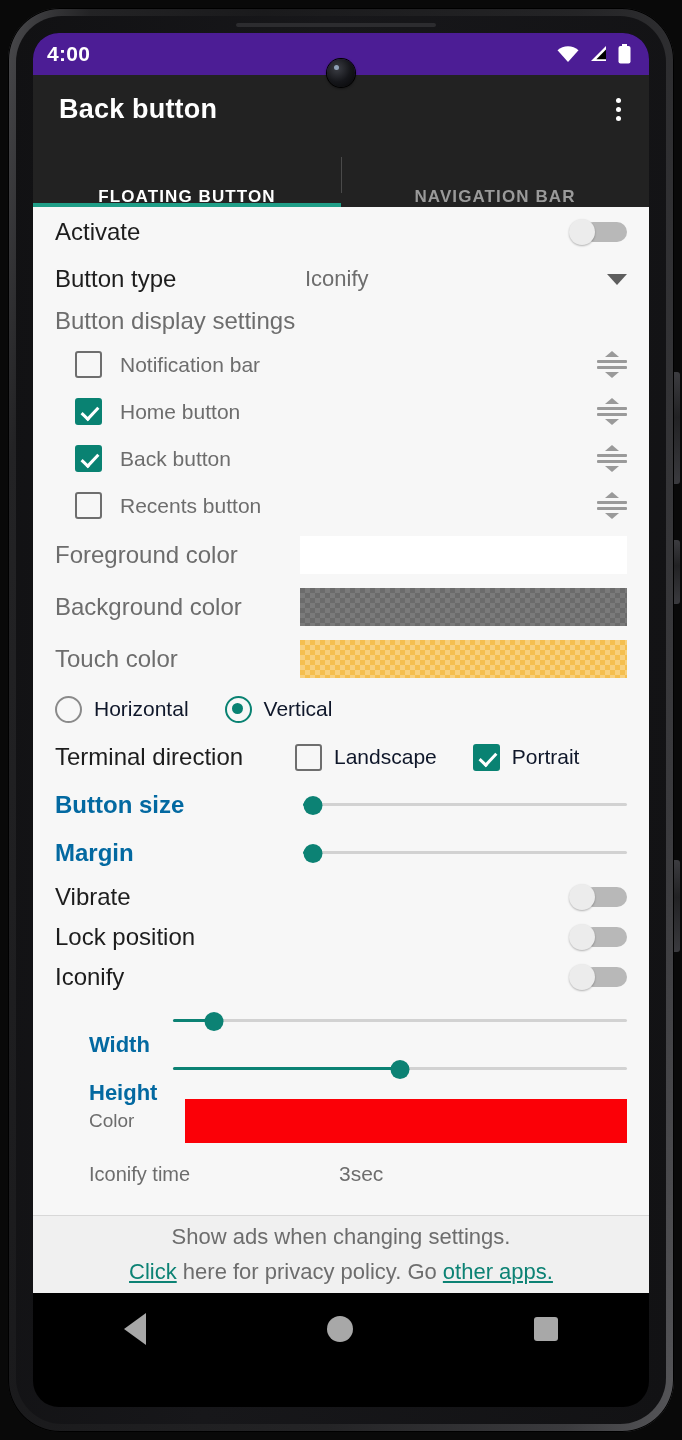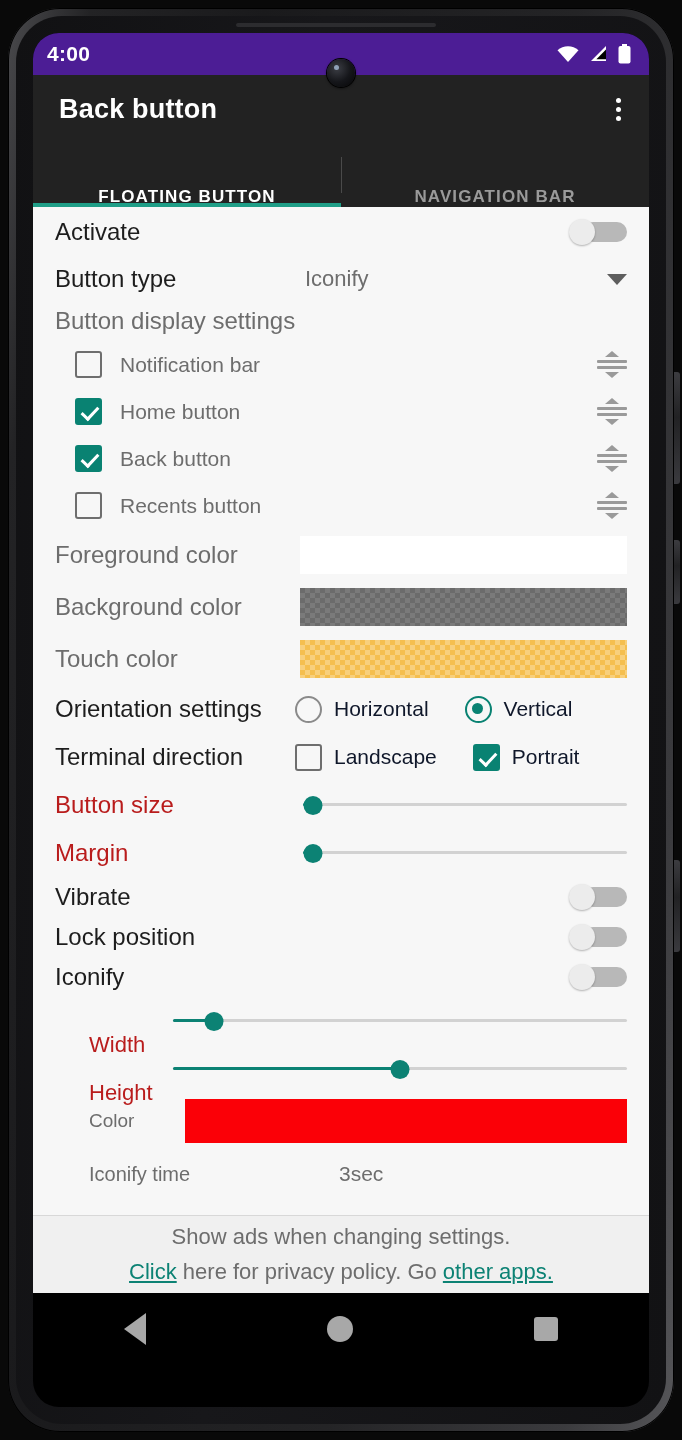--- a/index.html
+++ b/index.html
@@ -152,21 +152,21 @@
   .opt-row .lbl { color:#1d1d1d; font-size:24px; width:240px; }
   .opt { display:flex; align-items:center; }
   .radio { width:27px;height:27px;border-radius:50%;border:2.5px solid #8a8a8a;position:relative;flex:none; }
   .radio.on { border-color:#098272; }
   .radio.on::after{ content:""; position:absolute;left:5.5px;top:5.5px;width:11px;height:11px;border-radius:50%;background:#098272; }
   .opt .txt { margin-left:12px; color:#0f172a; font-size:21px; }
   .opt2 { margin-left:36px; }
 
   
   .slider-row { height:48px; display:flex; align-items:center; padding:0 22px; }
-  .slider-row .lbl { color:#b91c1c; font-size:24px; width:248px; }
+  .slider-row .lbl { color:#0369a1; font-size:24px; width:248px;font-weight:bold; }
   .slider-row.small .lbl { font-size:22px; width:118px; padding-left:34px;margin-top:48px; }
   .sl { position:relative; flex:1; height:26px; }
   .sl .trk { position:absolute; left:0; right:0; top:11px; height:3px; background:#d2d2d2; border-radius:2px; }
   .sl .fill { position:absolute; left:0; top:11px; height:3px; background:#0c8274; border-radius:2px; }
   .sl .knob { position:absolute; top:4px; width:19px; height:19px; border-radius:50%; background:#0c8274; transform:translateX(-9.5px); }
 
   
   .tg-row { height:40px; display:flex; align-items:center; justify-content:space-between; padding:0 22px; }
 
   
@@ -306,21 +306,20 @@
       <div class="color-row">
         <span class="lbl">Background color</span>
         <span class="swatch checker-gray"></span>
       </div>
       <div class="color-row">
         <span class="lbl">Touch color</span>
         <span class="swatch checker-amber"></span>
       </div>
 
       <div class="opt-row">
-        <span class="lbl">Orientation settings</span>
         <span class="opt">
           <span class="radio"></span>
           <span class="txt">Horizontal</span>
         </span>
         <span class="opt opt2">
           <span class="radio on"></span>
           <span class="txt">Vertical</span>
         </span>
       </div>
 

